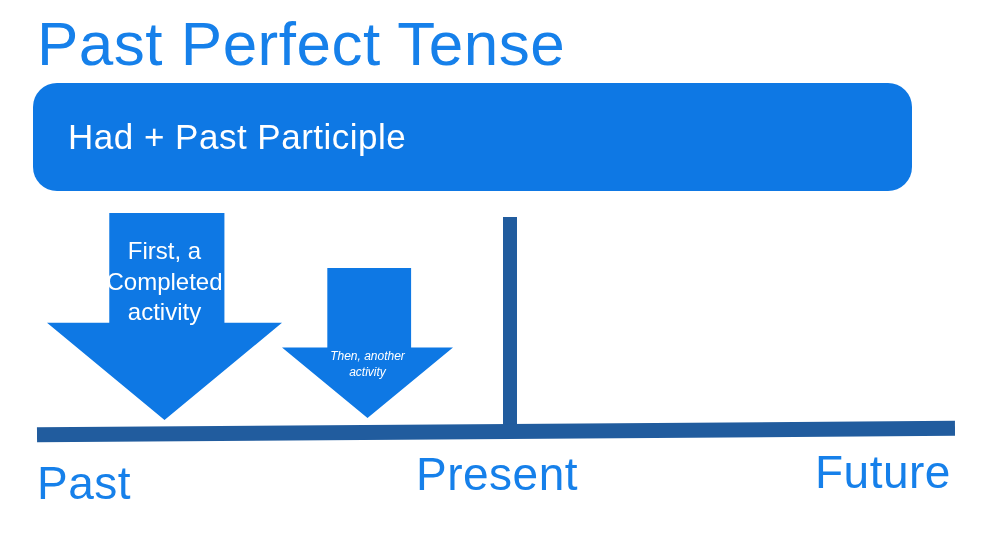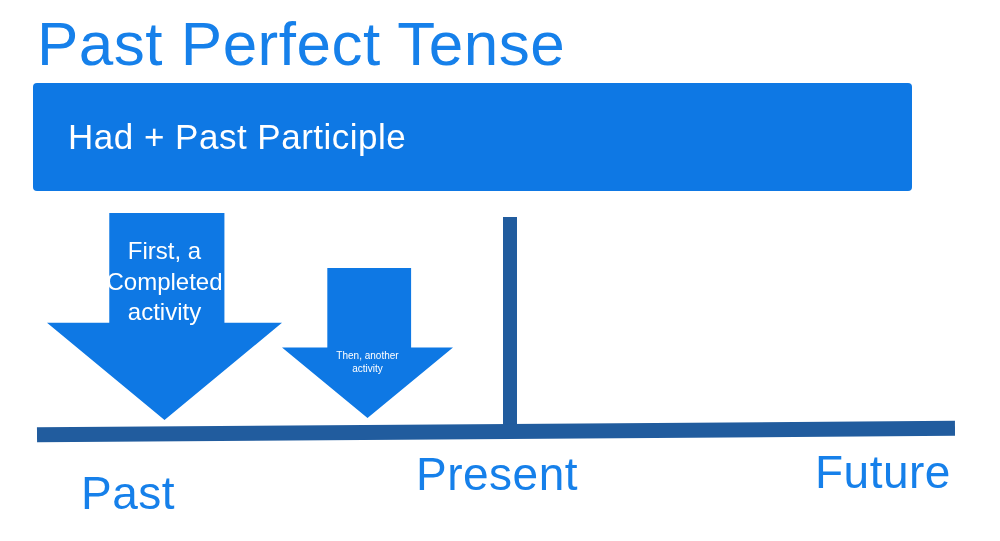--- a/index.html
+++ b/index.html
@@ -26,21 +26,21 @@
     color: var(--heading);
     letter-spacing: 0.5px;
   }
   .banner {
     position: absolute;
     left: 33px;
     top: 83px;
     width: 879px;
     height: 108px;
     background: var(--accent);
-    border-radius: 4px;
+    border-radius: 24px;
     display: flex;
     align-items: center;
     box-sizing: border-box;
     padding-left: 35px;
   }
   .banner-text {
     color: var(--text_light);
     font-size: 35px;
     letter-spacing: 0.5px;
   }
@@ -55,21 +55,21 @@
     position: absolute;
     width: 100%;
     text-align: center;
     color: var(--text_light);
     white-space: pre-line;
     z-index: 2;
   }
   .arrow-first { left: 47px; top: 213px; width: 235px; height: 207px; }
   .arrow-first .arrow-label { top: 23px; font-size: 24px; line-height: 1.28; }
   .arrow-second { left: 282px; top: 268px; width: 171px; height: 150px; }
-  .arrow-second .arrow-label { top: 81px; font-size: 10px; line-height: 1.3; }
+  .arrow-second .arrow-label { top: 81px; font-size: 12px; line-height: 1.3; font-style: italic; }
   .present-tick {
     position: absolute;
     left: 503px;
     top: 217px;
     width: 14px;
     height: 212px;
     background: var(--bar);
   }
   .timeline-bar {
     position: absolute;
@@ -79,21 +79,21 @@
     height: 15px;
     background: var(--bar);
     transform: rotate(-0.4deg);
   }
   .time-label {
     position: absolute;
     font-size: 46px;
     color: var(--heading);
     letter-spacing: 0.5px;
   }
-  .label-past { left: 37px; top: 466px; margin-left: 44px; }
+  .label-past { left: 37px; top: 456px; }
   .label-present { left: 416px; top: 447px; text-align: center; }
   .label-future { left: 815px; top: 445px; }
 </style>
 </head>
 <body>
 
 <div id="stage">
 
   <div class="title">Past Perfect Tense</div>
 

